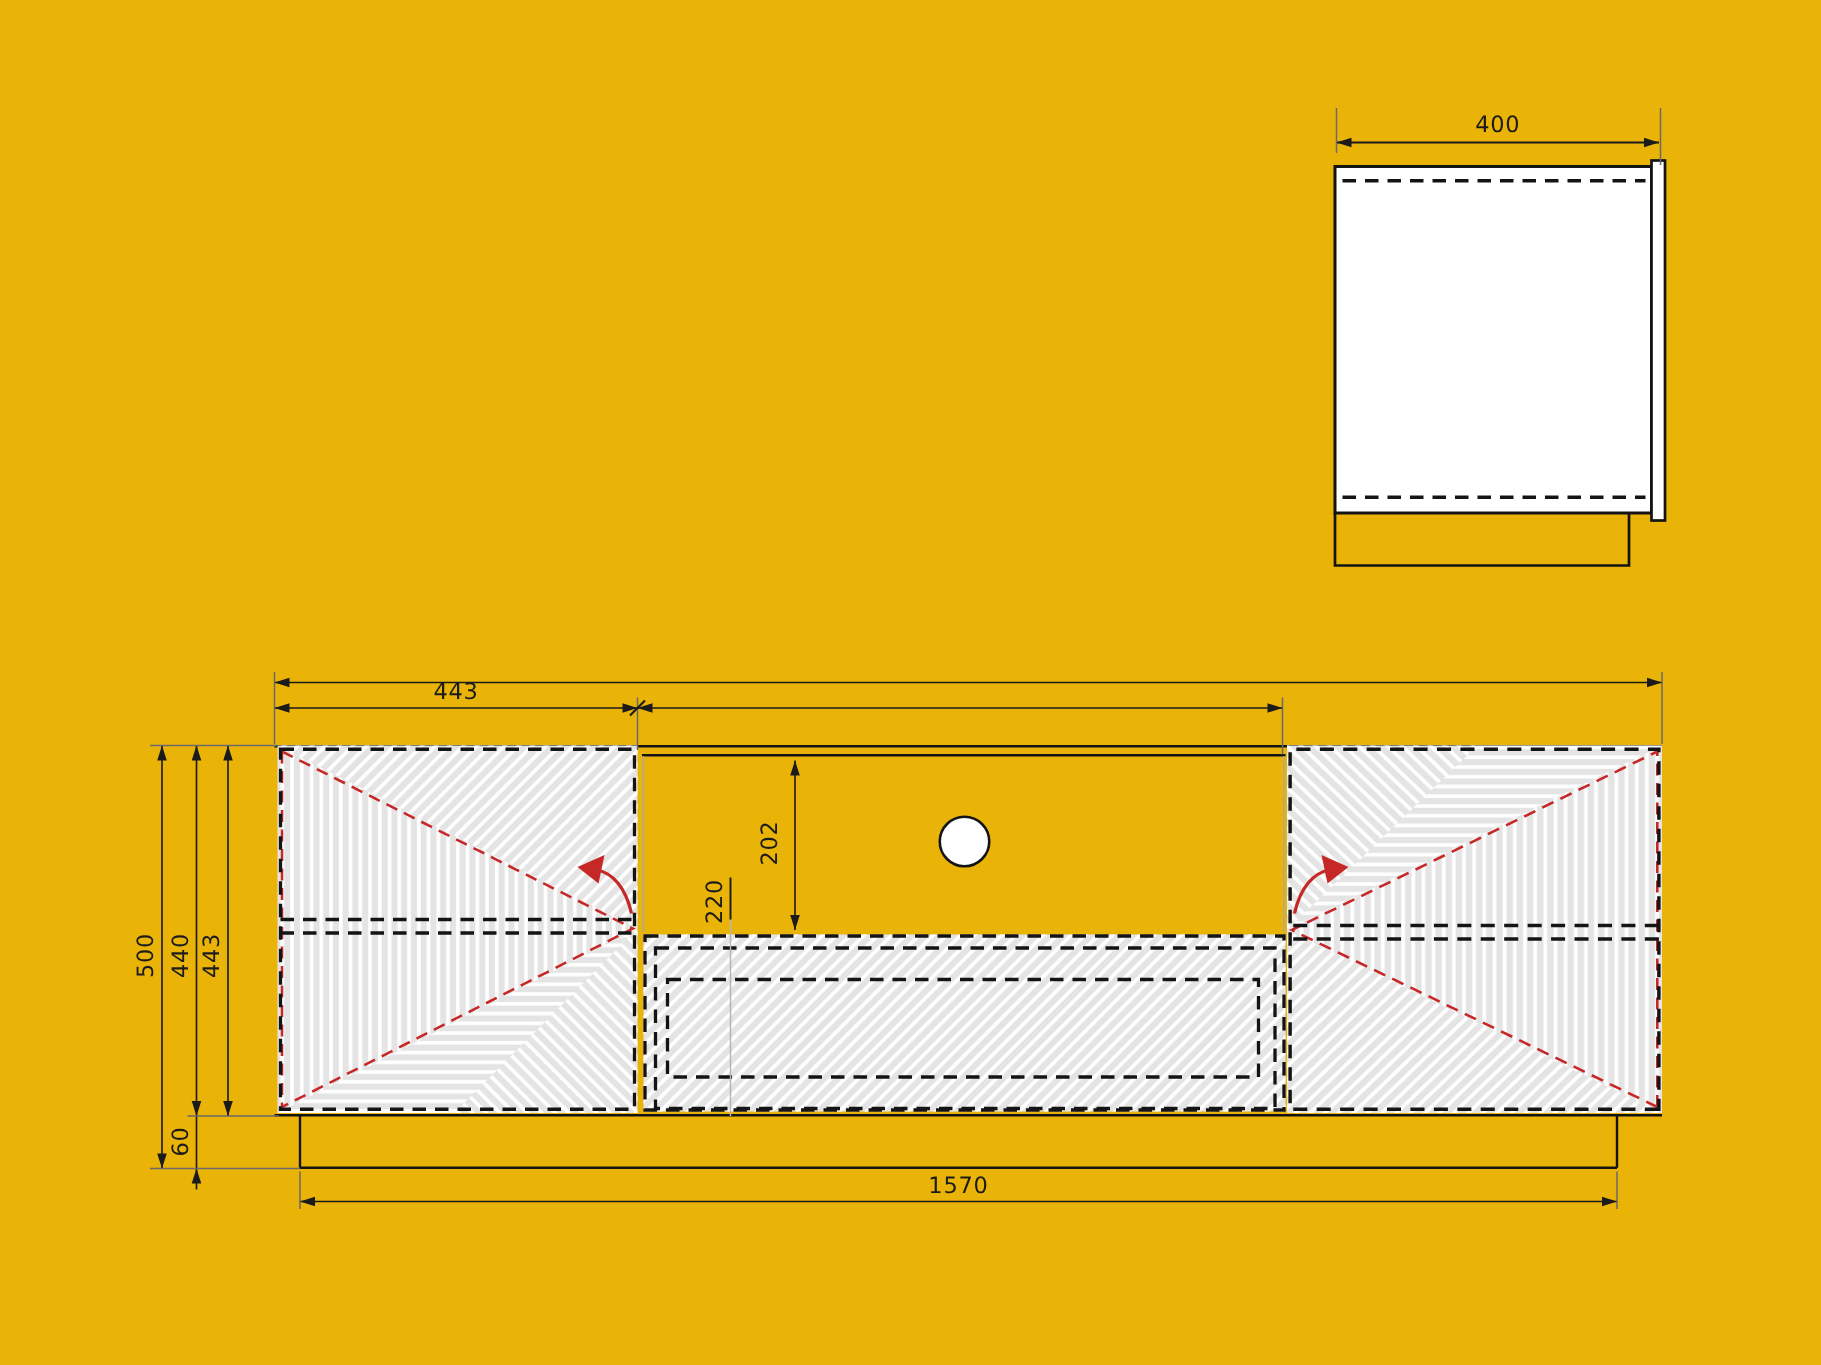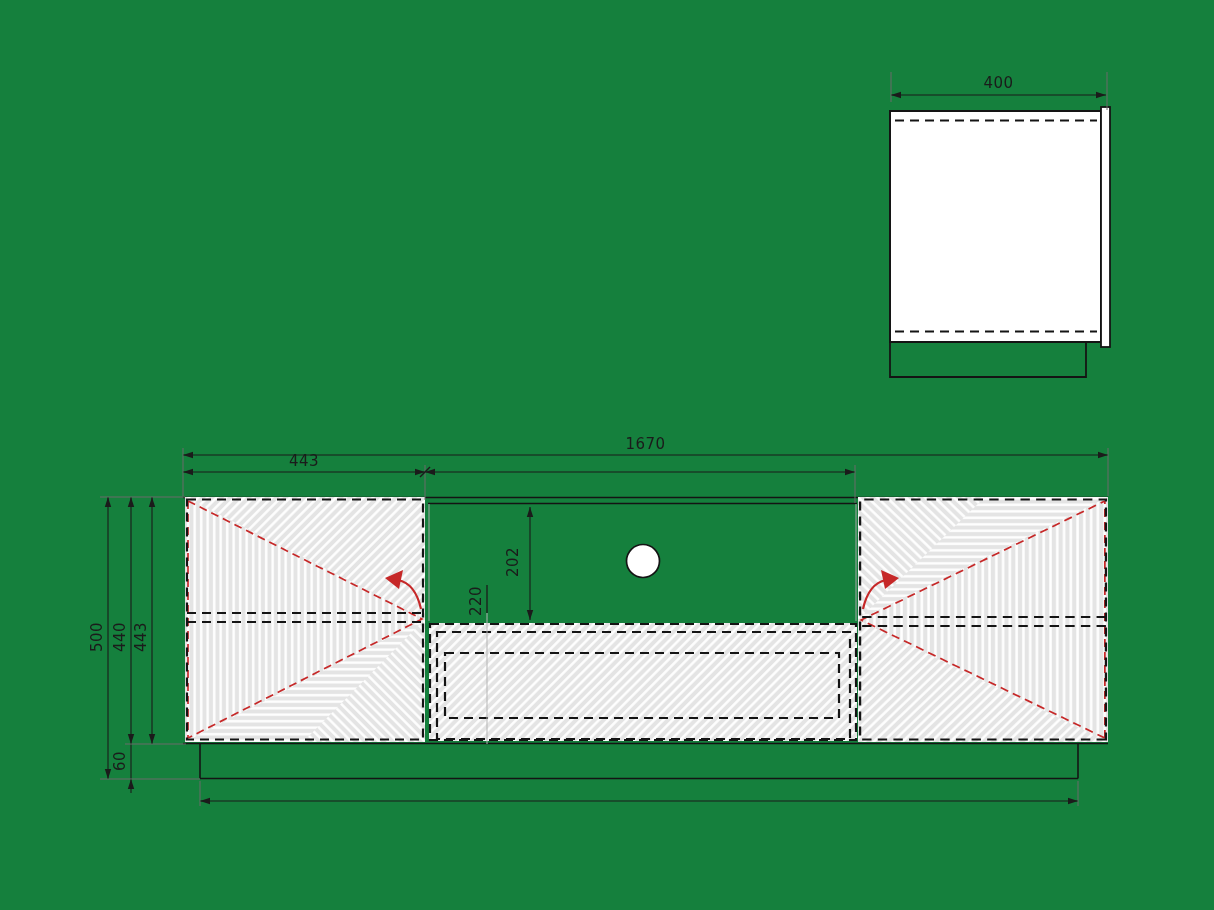--- a/index.html
+++ b/index.html
@@ -1,16 +1,16 @@
 <!DOCTYPE html>
 <html><head>
 <meta charset="utf-8">
 <style>
   html,body{margin:0;padding:0;background:#ffffff;}
-  #stage{position:relative;width:1214px;height:910px;background:#15803d;overflow:hidden;
+  #stage{position:relative;width:1214px;height:910px;background:#eab308;overflow:hidden;
          font-family:"DejaVu Sans",sans-serif;}
   #drawing-svg{position:absolute;left:0;top:0;}
   .dim-label{position:absolute;font-size:15px;line-height:16px;color:#1b1b1b;
              text-align:center;letter-spacing:.5px;font-family:"DejaVu Sans",sans-serif;}
   .rot{width:44px;height:16px;transform:rotate(-90deg);}
 </style>
 </head>
 <body>
 
 <div id="stage">
@@ -144,31 +144,31 @@
       <polygon points="530,507 526.8,517 533.2,517"></polygon>
       <polygon points="530,620 526.8,610 533.2,610"></polygon>
       <polygon points="200,801 210,797.8 210,804.2"></polygon>
       <polygon points="1078,801 1068,797.8 1068,804.2"></polygon>
     </g>
   </g>
 </svg>
 
 <div class="dim-label" style="left:891px;top:75px;width:215px;">400</div>
 
-<div class="dim-label" style="left:183px;top:436px;width:925px;">1670</div>
 
 <div class="dim-label" style="left:183px;top:453px;width:242px;">443</div>
 
 
 <div class="dim-label rot" style="left:491px;top:554px;">202</div>
 
 <div class="dim-label rot" style="left:454px;top:593px;">220</div>
 
 <div class="dim-label rot" style="left:75px;top:629px;">500</div>
 
 <div class="dim-label rot" style="left:98px;top:629px;">440</div>
 
 <div class="dim-label rot" style="left:119px;top:629px;">443</div>
 
 <div class="dim-label rot" style="left:98px;top:753px;">60</div>
 
+<div class="dim-label" style="left:200px;top:782px;width:878px;">1570</div>
 
 </div>
 
 </body></html>

